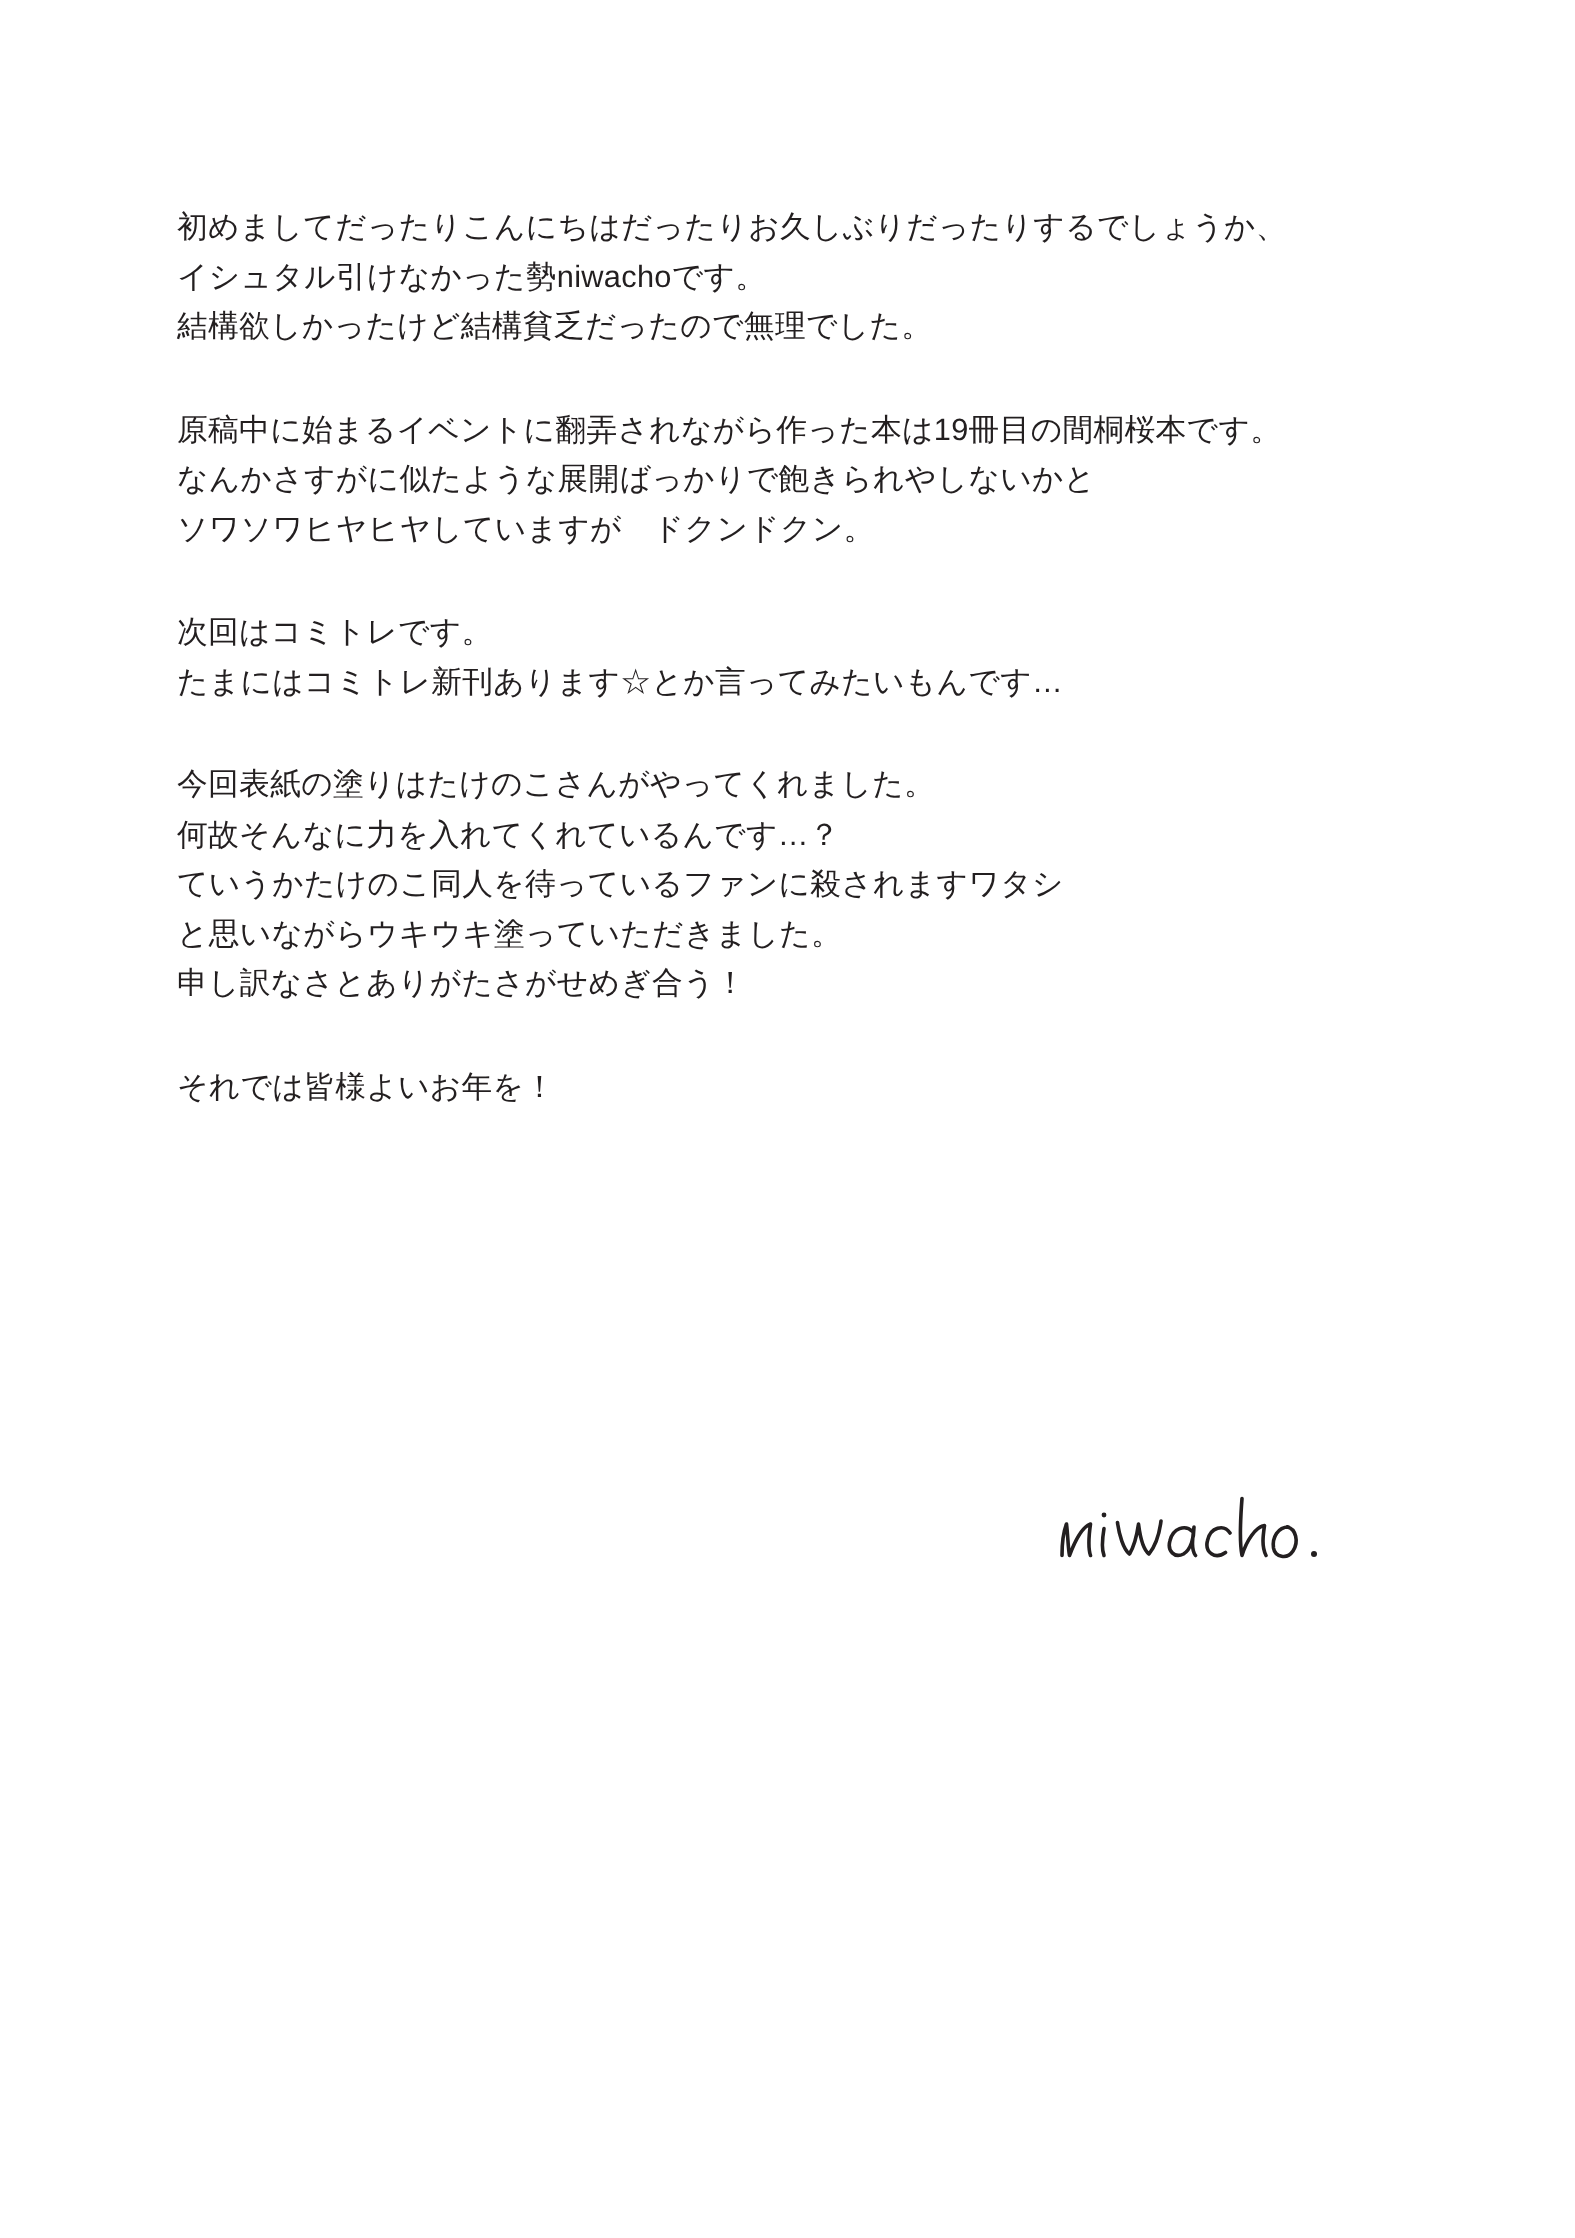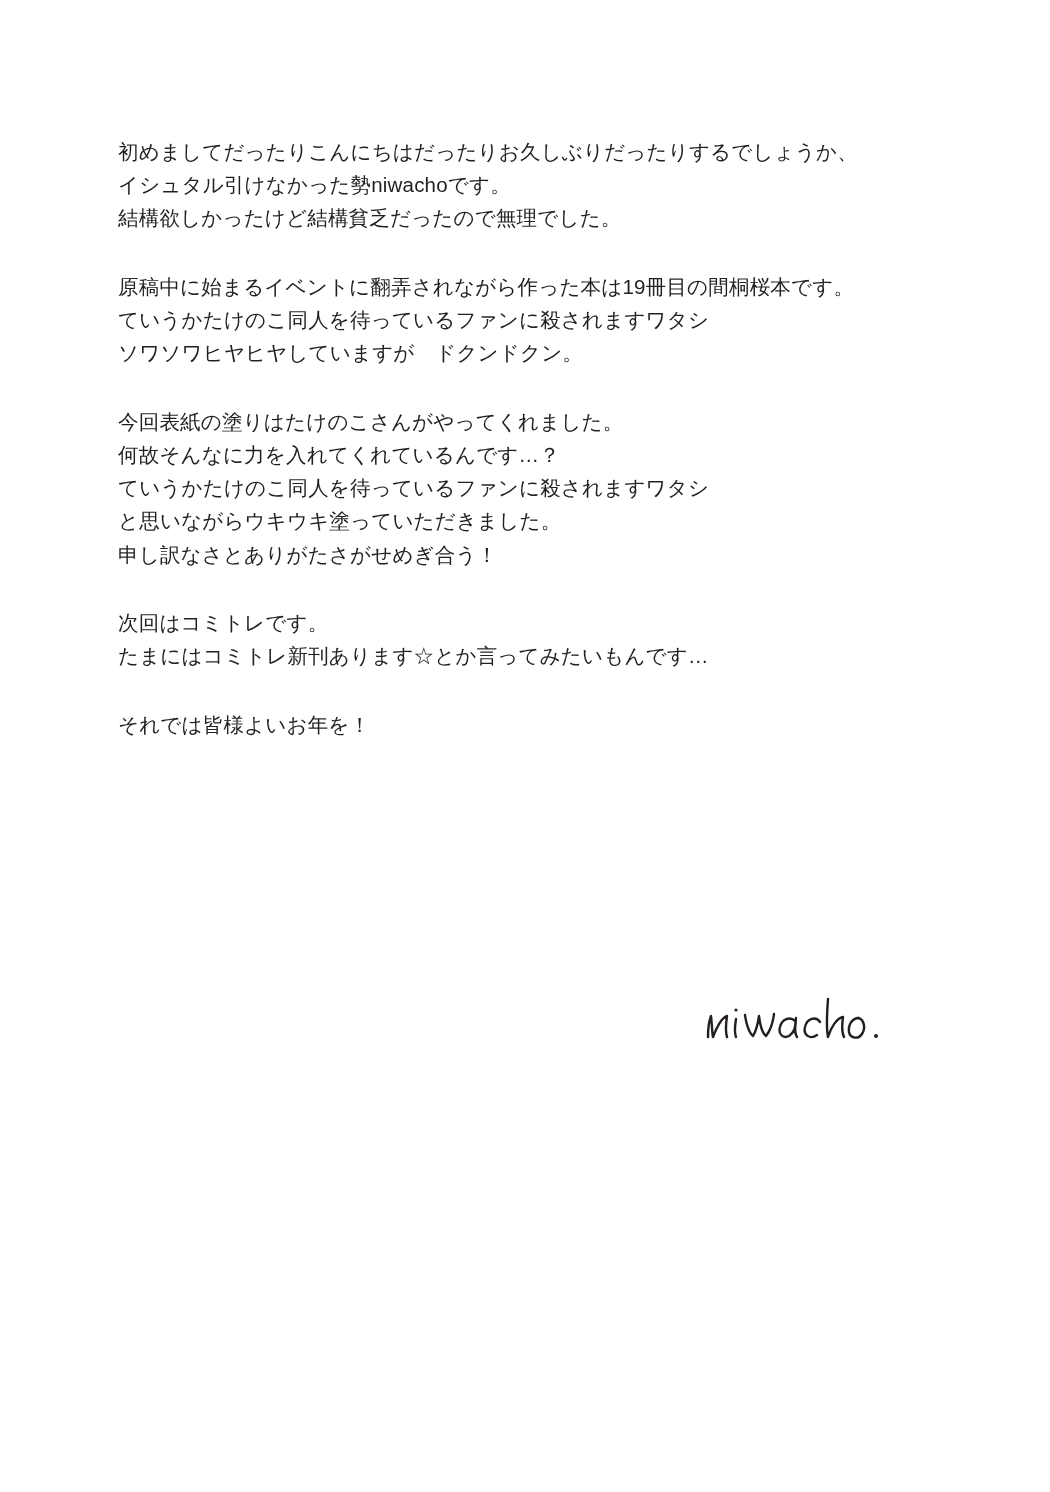--- a/index.html
+++ b/index.html
@@ -47,29 +47,29 @@
 </head>
 <body>
 
 <div class="page">
 
   <div class="afterword">
     <p class="para">初めましてだったりこんにちはだったりお久しぶりだったりするでしょうか、
 イシュタル引けなかった勢niwachoです。
 結構欲しかったけど結構貧乏だったので無理でした。</p>
     <p class="para">原稿中に始まるイベントに翻弄されながら作った本は19冊目の間桐桜本です。
-ていうかたけのこ同人を待っているファンに殺されますワタシ
+なんかさすがに似たような展開ばっかりで飽きられやしないかと
 ソワソワヒヤヒヤしていますが　ドクンドクン。</p>
+    <p class="para">次回はコミトレです。
+たまにはコミトレ新刊あります☆とか言ってみたいもんです…</p>
     <p class="para">今回表紙の塗りはたけのこさんがやってくれました。
 何故そんなに力を入れてくれているんです…？
 ていうかたけのこ同人を待っているファンに殺されますワタシ
 と思いながらウキウキ塗っていただきました。
 申し訳なさとありがたさがせめぎ合う！</p>
-    <p class="para">次回はコミトレです。
-たまにはコミトレ新刊あります☆とか言ってみたいもんです…</p>
     <p class="para">それでは皆様よいお年を！</p>
   </div>
 
   <div class="signature" title="niwacho.">
     <svg width="220" height="70" viewBox="0 0 220 70" aria-hidden="true">
       <g fill="none" stroke="#231f20" stroke-width="2.4" stroke-linecap="round" stroke-linejoin="round">
 
         <path d="M8 52 C8 44, 9 36, 11 31 C12 39, 12 47, 13 52 C16 44, 21 33, 27 31 C26 38, 25 46, 27 52"></path>
 
         <path d="M36 34 C35 40, 34 47, 36 52"></path>

